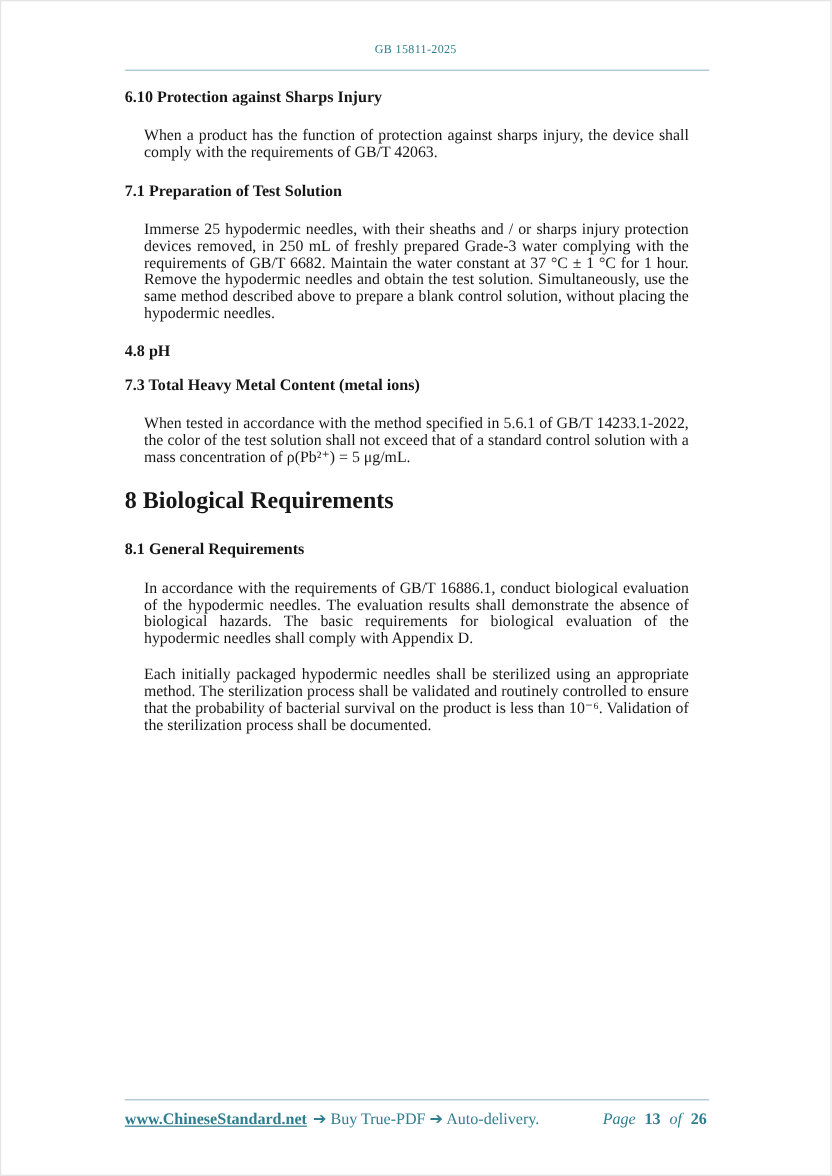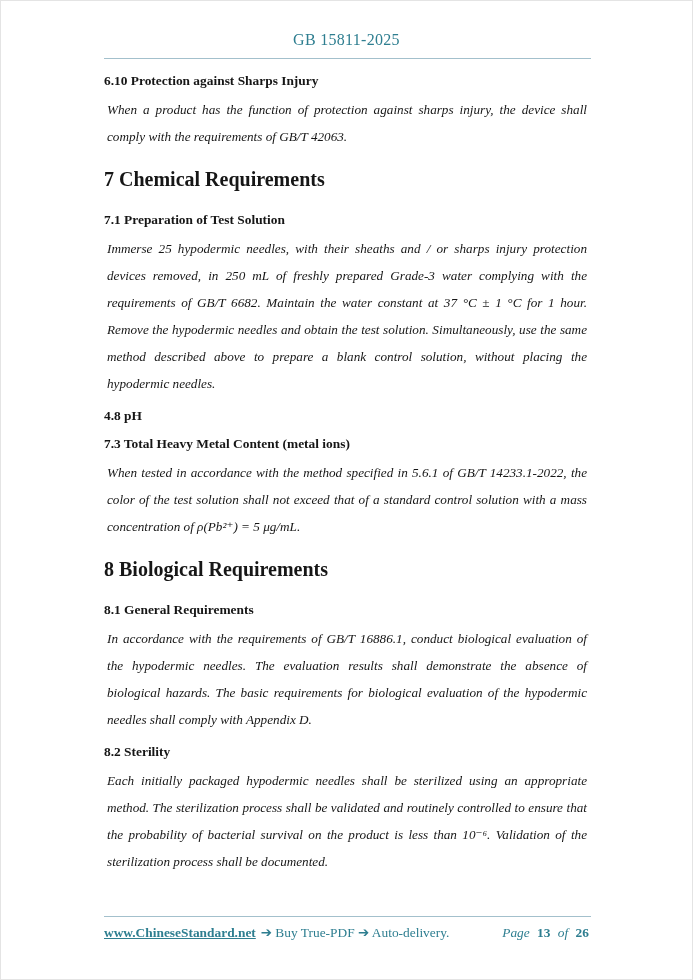--- a/index.html
+++ b/index.html
@@ -11,21 +11,21 @@
     position: relative;
     overflow: hidden;
     box-shadow: inset 0 0 0 1px #e4e4e4;
   }
   .page-header {
     padding-top: 31px;
     text-align: center;
   }
   .doc-number {
     color: var(--accent, #2e7e90);
-    font-size: 16px;
+    font-size: 10px;
     letter-spacing: 0.3px;
   }
   .header-rule {
     margin: 9px 102px 13px 104px;
     border-bottom: 1px solid var(--rule, #a3c0cc);
   }
   .content {
     padding: 0 103px 0 104px;
   }
   .h3 {
@@ -35,24 +35,23 @@
     margin: 10px 0 6px 0;
   }
   .h2 {
     font-size: 20px;
     font-weight: bold;
     line-height: 24px;
     margin: 17px 0 20px 0;
   }
   .para {
     font-size: 13.2px;
-    line-height: 27px;
+    line-height: 14px;
     text-align: justify;
-    margin: 3px;
-    font-style: italic;
+    margin: 16px;
   }
   .para + .para { margin-top: 8px; }
   .footer {
     position: absolute;
     left: 104px;
     right: 102px;
     bottom: 38px;
   }
   .footer-rule {
     border-bottom: 1px solid var(--rule, #a3c0cc);
@@ -82,36 +81,34 @@
 
 <div class="page-header">
   <span class="doc-number">GB 15811-2025</span>
 </div>
 <div class="header-rule"></div>
 
 <div class="content">
   <div class="h3">6.10 Protection against Sharps Injury</div>
   <p class="para">When a product has the function of protection against sharps injury, the device shall comply with the requirements of GB/T 42063.</p>
 
-  <div class="h2">7 Chemical Requirements</div>
 
   <div class="h3">7.1 Preparation of Test Solution</div>
   <p class="para">Immerse 25 hypodermic needles, with their sheaths and / or sharps injury protection devices removed, in 250 mL of freshly prepared Grade-3 water complying with the requirements of GB/T 6682. Maintain the water constant at 37 °C ± 1 °C for 1 hour. Remove the hypodermic needles and obtain the test solution. Simultaneously, use the same method described above to prepare a blank control solution, without placing the hypodermic needles.</p>
 
   <div class="h3">4.8 pH</div>
 
   <div class="h3">7.3 Total Heavy Metal Content (metal ions)</div>
   <p class="para">When tested in accordance with the method specified in 5.6.1 of GB/T 14233.1-2022, the color of the test solution shall not exceed that of a standard control solution with a mass concentration of ρ(Pb²⁺) = 5 μg/mL.</p>
 
   <div class="h2">8 Biological Requirements</div>
 
   <div class="h3">8.1 General Requirements</div>
   <p class="para">In accordance with the requirements of GB/T 16886.1, conduct biological evaluation of the hypodermic needles. The evaluation results shall demonstrate the absence of biological hazards. The basic requirements for biological evaluation of the hypodermic needles shall comply with Appendix D.</p>
 
-  <div class="h3">8.2 Sterility</div>
   <p class="para">Each initially packaged hypodermic needles shall be sterilized using an appropriate method. The sterilization process shall be validated and routinely controlled to ensure that the probability of bacterial survival on the product is less than 10⁻⁶. Validation of the sterilization process shall be documented.</p>
 </div>
 
 <div class="footer">
   <div class="footer-rule"></div>
   <div class="footer-row">
     <div class="footer-left">
       <a class="footer-link">www.ChineseStandard.net</a>
       <span class="footer-tagline">➔ Buy True-PDF ➔ Auto-delivery.</span>
     </div>

